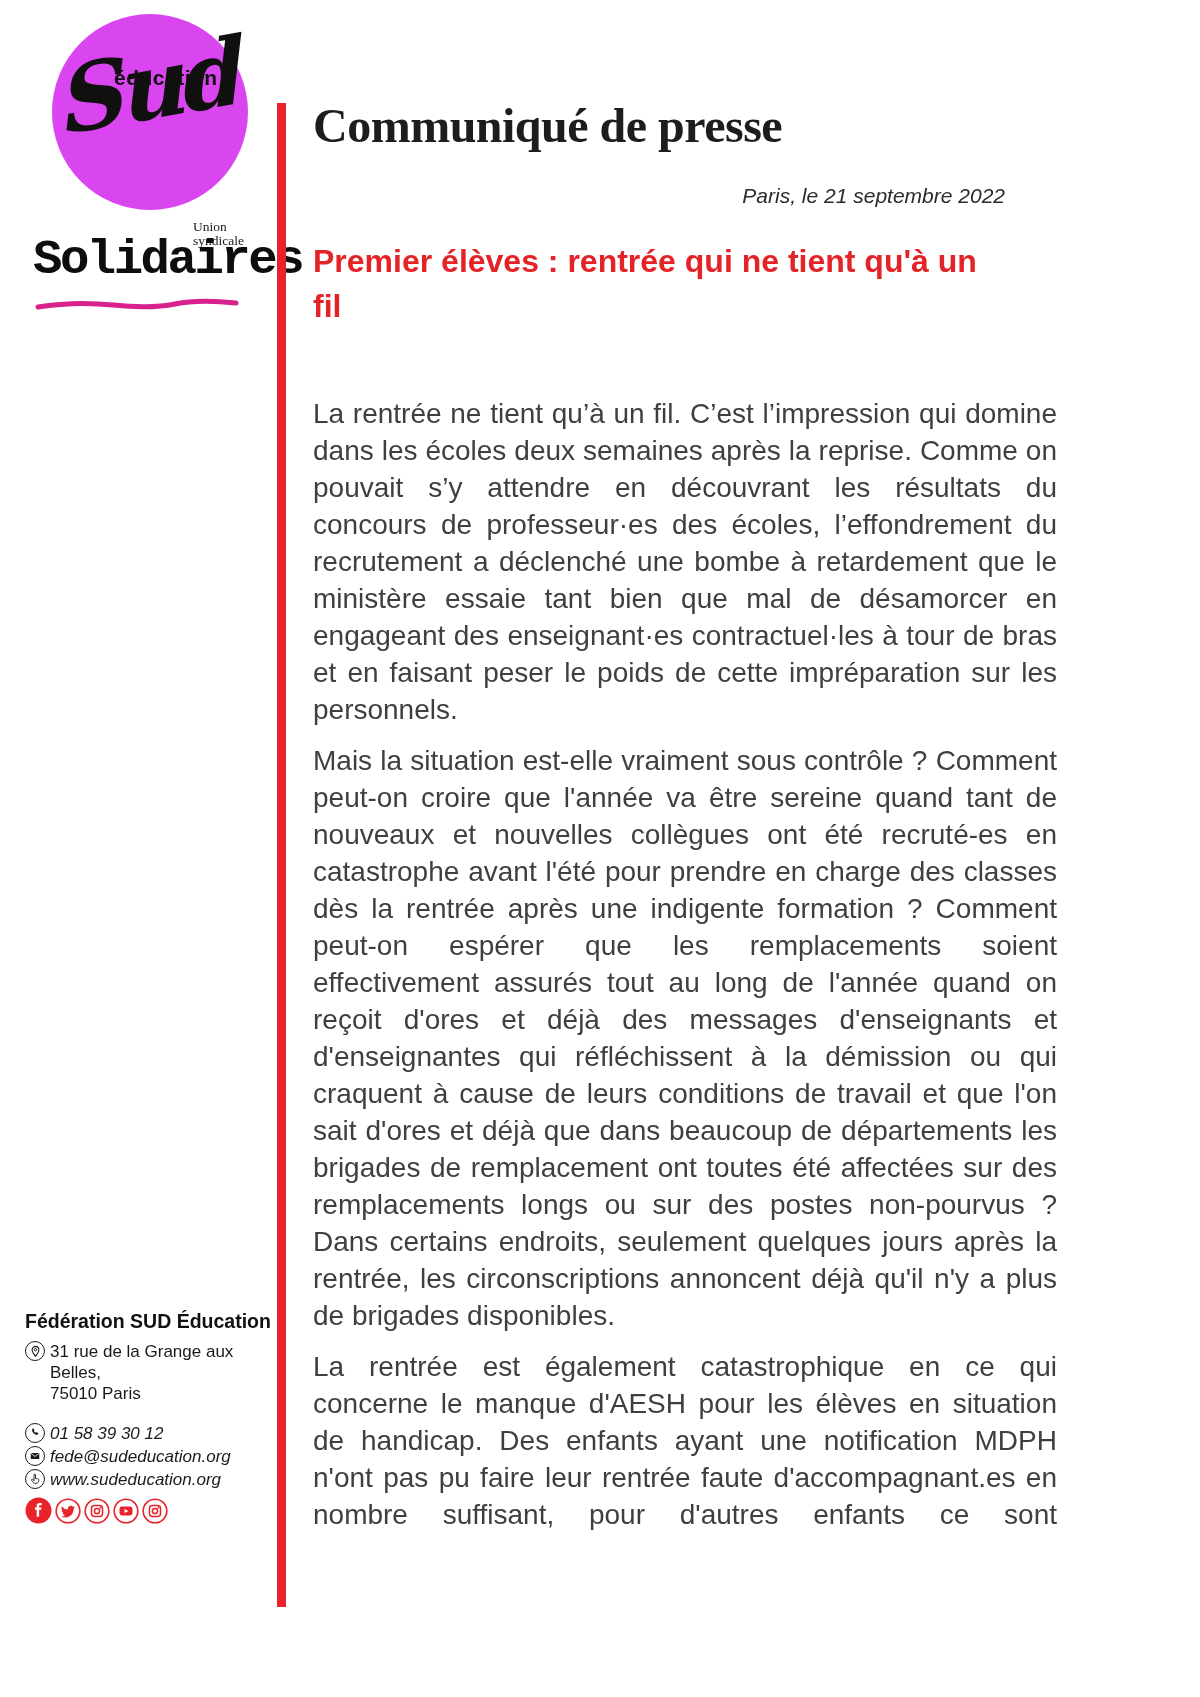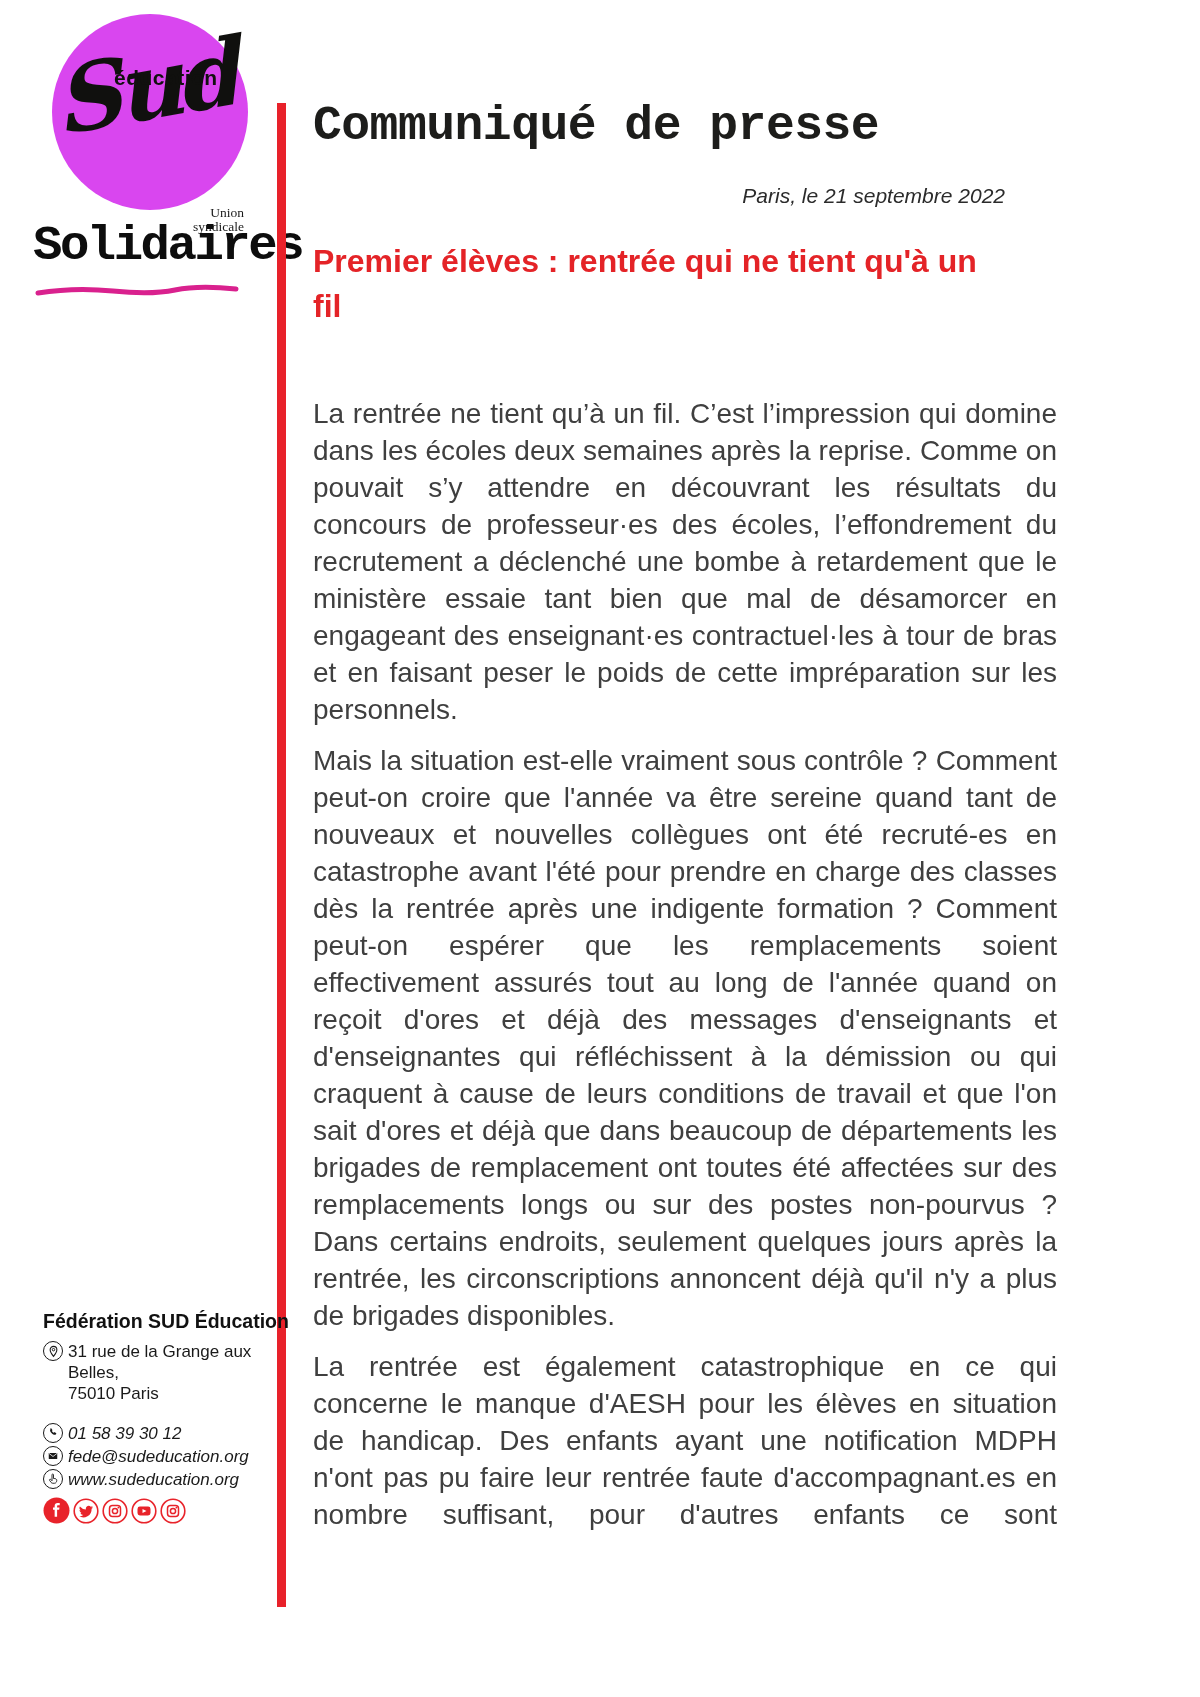--- a/index.html
+++ b/index.html
@@ -40,22 +40,22 @@
     font-weight: bold;
     font-size: 92px;
     line-height: 1;
     color: #10100e;
     transform: rotate(-10deg) skewX(-6deg);
     letter-spacing: -6px;
     z-index: 1;
   }
   .solidaires {
     position: absolute;
-    left: 33px; top: 204px;
-    width: 214px; height: 96px; text-align: right;
+    left: 33px; top: 218px;
+    width: 214px; height: 96px;
   }
   .union {
     position: absolute;
     left: 160px; top: 2px;
     font-family: "Liberation Serif", serif;
     font-size: 13.5px;
     line-height: 14px;
     color: #1a1a1a;
   }
   .union span { display: block; }
@@ -85,21 +85,21 @@
     left: 313px; top: 0;
     width: 744px;
   }
   .doc-title {
     margin-top: 97px;
     font-size: 48px;
     line-height: 58px;
     font-weight: 800;
     letter-spacing: -0.5px;
     color: #1d1d1b;
-    font-family: Liberation Mono, monospace;
+    font-family: Liberation Serif, serif;
   }
   .doc-date {
     margin-top: 28px;
     font-size: 21px;
     line-height: 26px;
     font-style: italic;
     color: #2b2b2b;
     text-align: right;
     padding-right: 52px;
   }
@@ -118,21 +118,21 @@
     line-height: 37px;
     text-align: justify;
     color: #3f3f3f;
     margin-bottom: 14px;
   }
   .body-text p.cut { text-align-last: justify; margin-bottom: 0; }
 
   
   .contact {
     position: absolute;
-    left: 43px; top: 1310px;
+    left: 25px; top: 1310px;
     width: 256px;
     color: #1a1a1a;
   }
   .contact-org {
     font-size: 19.5px;
     font-weight: bold;
     color: #111;
     margin-bottom: 8px;
     font-family: "Liberation Sans", sans-serif;
   }

